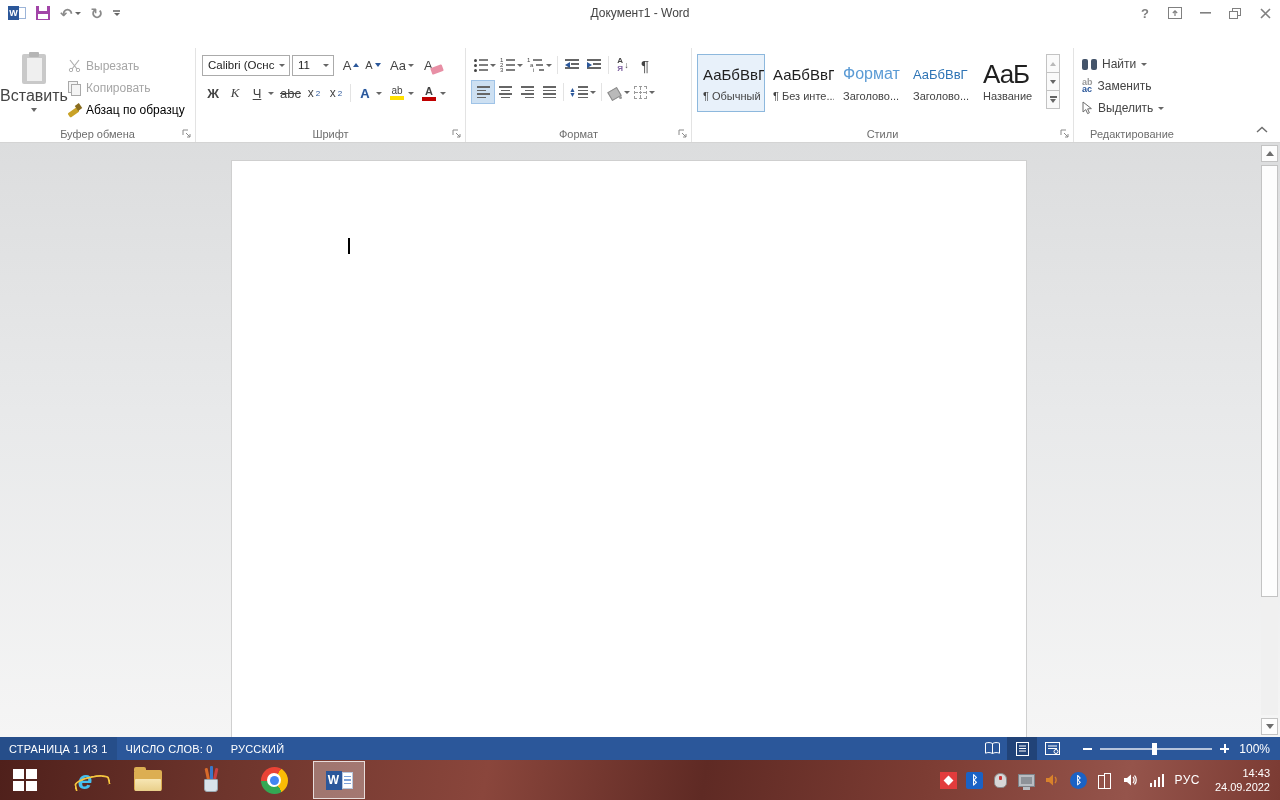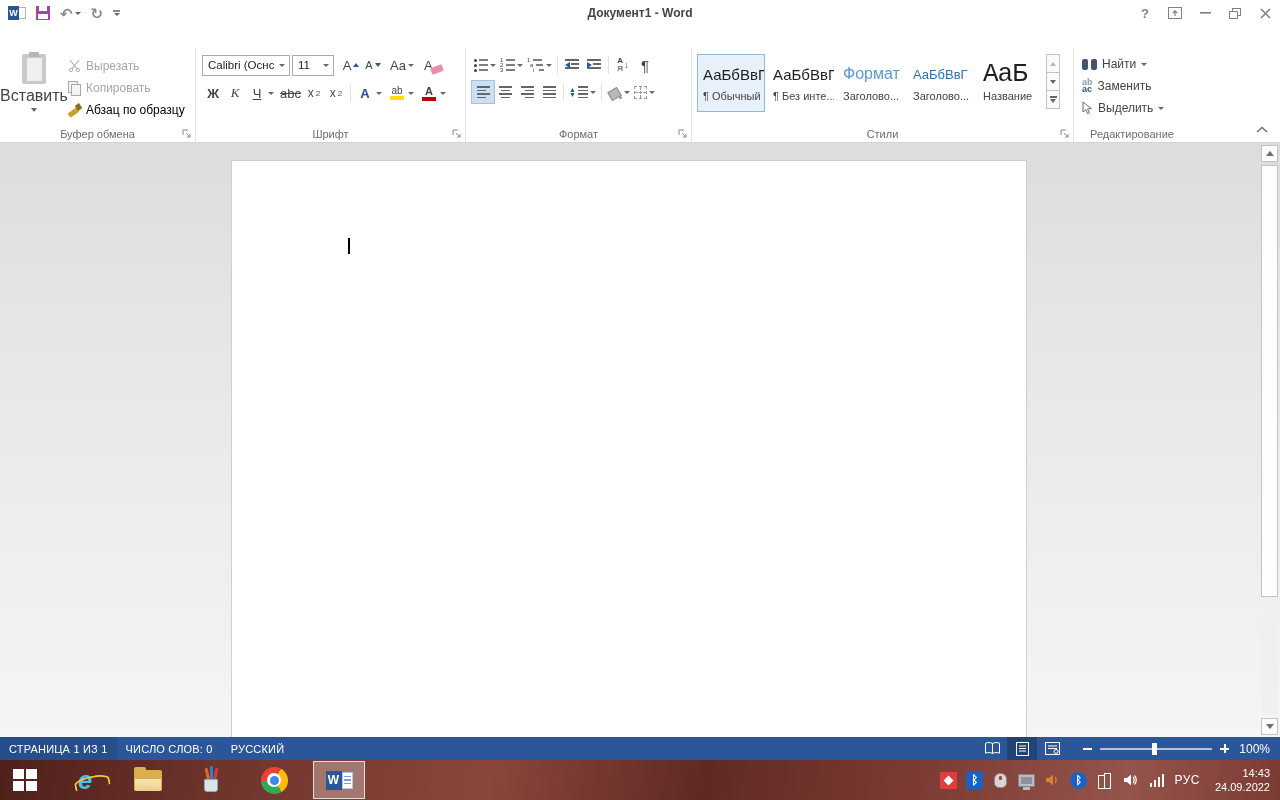--- a/index.html
+++ b/index.html
@@ -14,21 +14,21 @@
   .word-appicon .w-block { width:11px; height:14px; background:#2b579a; color:#fff; font-size:9px; font-weight:bold; display:flex; align-items:center; justify-content:center; }
   .word-appicon .w-page { width:7px; height:12px; background:#fff; border:1px solid #9cb4d8; border-left:none; }
   .qat-save { width:14px; height:14px; background:#a245a8; position:relative; }
   .qat-save:before { content:""; position:absolute; top:0; left:3px; width:8px; height:5px; background:#fff; }
   .qat-save:after { content:""; position:absolute; bottom:1px; left:2px; width:10px; height:5px; background:#fff; }
   .qat-glyph { color:#8a8a8a; font-size:15px; font-weight:bold; line-height:1; }
   .dd { width:0; height:0; border-left:3.5px solid transparent; border-right:3.5px solid transparent; border-top:4px solid #666; display:inline-block; }
   .dd.small { border-left-width:3px; border-right-width:3px; border-top-width:3.5px; }
   .qat-dd { display:flex; flex-direction:column; align-items:center; gap:1px; }
   .qat-dd .bar { width:7px; height:1.5px; background:#8a8a8a; }
-  .title-text { position:absolute; left:0; right:0; text-align:center; font-size:12px; color:#444;font-weight:bold; }
+  .title-text { position:absolute; left:0; right:0; text-align:center; font-size:12px; color:#444; }
   .wincontrols { position:absolute; right:0; top:0; height:26px; display:flex; align-items:center; }
   .wc { width:30px; height:26px; display:flex; align-items:center; justify-content:center; color:#808080; font-size:13px; font-weight:bold; }
   .wc svg { display:block; }
 
   
   .tabrow { position:absolute; top:26px; left:0; right:0; height:22px; background:#fff; display:flex; align-items:stretch; border-bottom:1px solid #e1e1e1; }
   .tab { font-size:12px; color:#4a4a4a; padding:0 13px; display:flex; align-items:center; letter-spacing:.2px; }
   .tab.file { background:#2b579a; color:#fff; padding:0 16px; }
   .tab.active { color:#2b579a; background:#fff; border:1px solid #d5d5d5; border-bottom:1px solid #fff; position:relative; top:0; margin-bottom:-1px; }
   .signin { position:absolute; right:6px; top:0; height:22px; display:flex; align-items:center; font-size:12px; color:#444; }
@@ -110,21 +110,21 @@
   .border-ico:after { content:""; position:absolute; top:0; bottom:0; left:5px; border-left:1px dashed #9a9a9a; }
 
   
   .g-styles { width:382px; display:flex; }
   .style-card { width:68px; height:58px; margin:2px 1px 0 1px; padding:3px 3px 0 5px; border:1px solid transparent; overflow:hidden; }
   .style-card.sel { background:#e8f1fa; border-color:#8db8dd; }
   .style-prev { height:32px; font-size:15px; color:#1f1f1f; white-space:nowrap; display:flex; align-items:center; }
   .style-name { font-size:11px; color:#444; white-space:nowrap; }
   .style-card.h1 .style-prev { color:#5b9bd5; font-size:16px; }
   .style-card.h2 .style-prev { color:#2e74b5; font-size:13px; }
-  .style-card.title .style-prev { font-size:26px; font-family:Liberation Mono, monospace; letter-spacing:-1px; }
+  .style-card.title .style-prev { font-size:26px; font-family:Liberation Sans, sans-serif; letter-spacing:-1px; }
   .gal-strip { width:14px; margin-top:2px; display:flex; flex-direction:column; }
   .gal-btn { width:14px; height:19px; border:1px solid #c3c3c3; background:#fafafa; display:flex; align-items:center; justify-content:center; flex-direction:column; margin-top:-1px; }
   .gal-btn:first-child { margin-top:0; }
   .tri8-up { width:0;height:0;border-left:3px solid transparent;border-right:3px solid transparent;border-bottom:4px solid #b9b9b9; }
   .tri8-dn { width:0;height:0;border-left:3px solid transparent;border-right:3px solid transparent;border-top:4px solid #666; }
   .more-bar { width:7px; height:1.5px; background:#666; margin-bottom:1px; }
 
   
   .g-edit { width:116px; display:flex; flex-direction:column; gap:2px; padding-top:6px; border-right:none; }
   .edit-item { display:flex; align-items:center; gap:5px; font-size:12px; color:#444; height:20px; padding-left:4px; }

